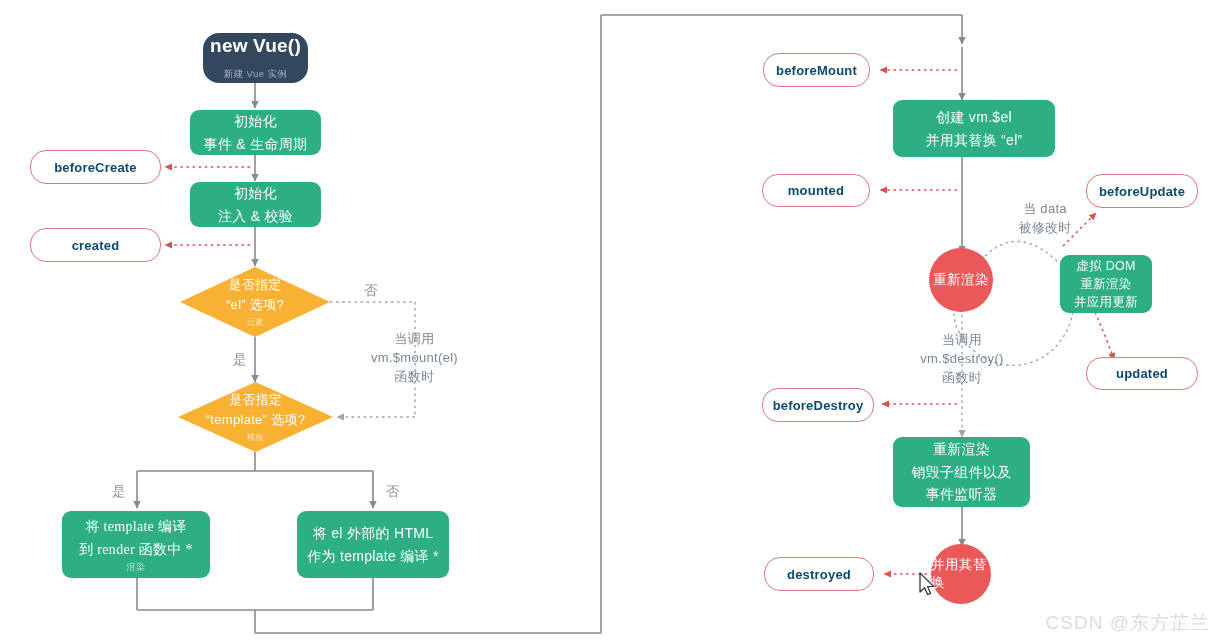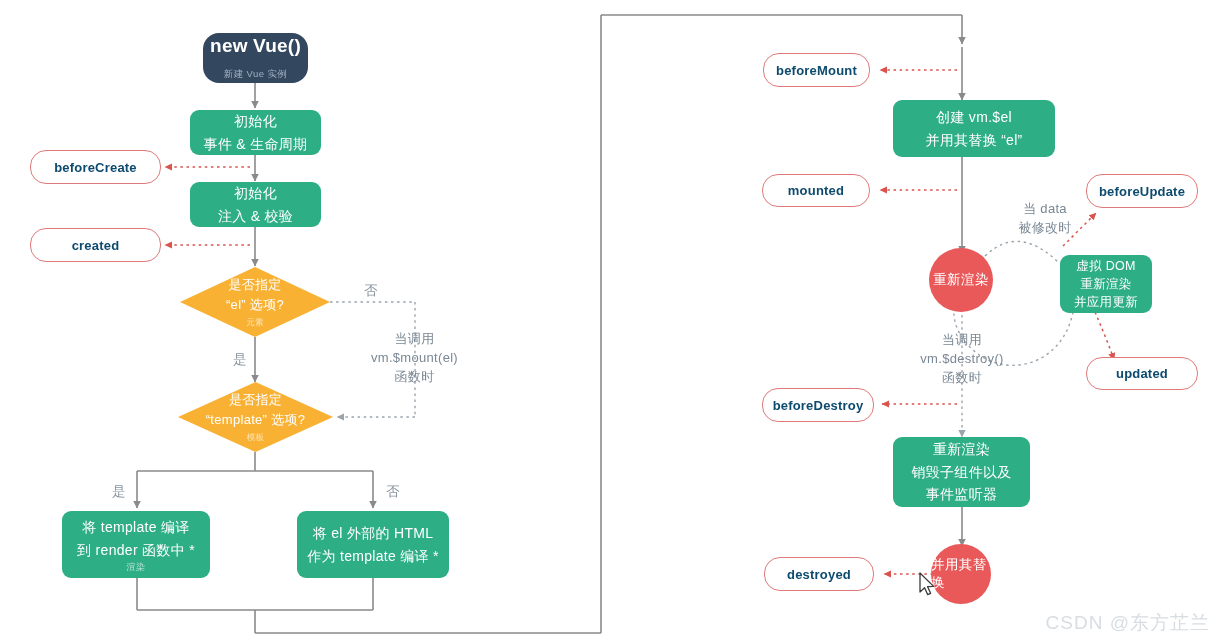--- a/index.html
+++ b/index.html
@@ -232,21 +232,21 @@
     <div class="txt d3">元素</div>
   </div>
 
   <div class="diamond" style="left:178px;top:382px;width:155px;height:70px;">
     <div class="shape"></div>
     <div class="txt d1">是否指定</div>
     <div class="txt d2">“template” 选项?</div>
     <div class="txt d3">模板</div>
   </div>
 
-  <div class="node green" style="left:62px;top:511px;width:148px;height:67px;">
+  <div class="node green" style="left:62px;top:511px;width:148px;height:67px;font-family:Liberation Serif, serif;">
     <div class="l">将 template 编译</div>
     <div class="l">到 render 函数中 *</div>
     <div class="sub">渲染</div>
   </div>
 
   <div class="node green" style="left:297px;top:511px;width:152px;height:67px;">
     <div class="l">将 el 外部的 HTML</div>
     <div class="l">作为 template 编译 *</div>
   </div>
 

